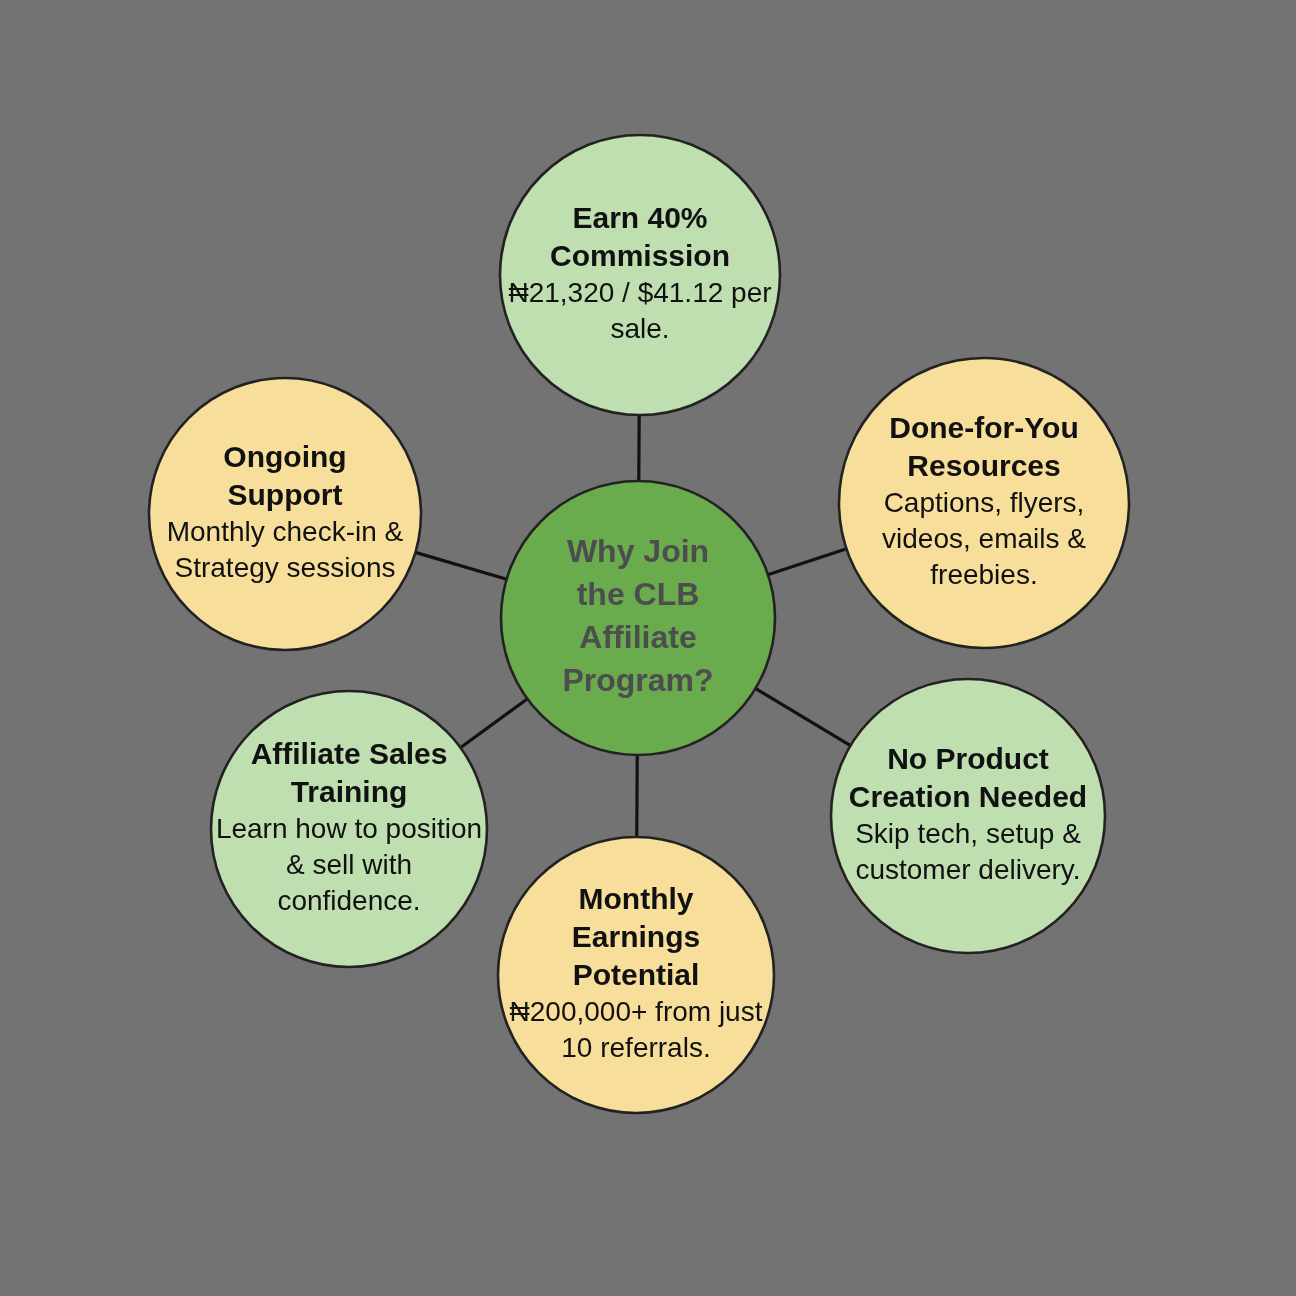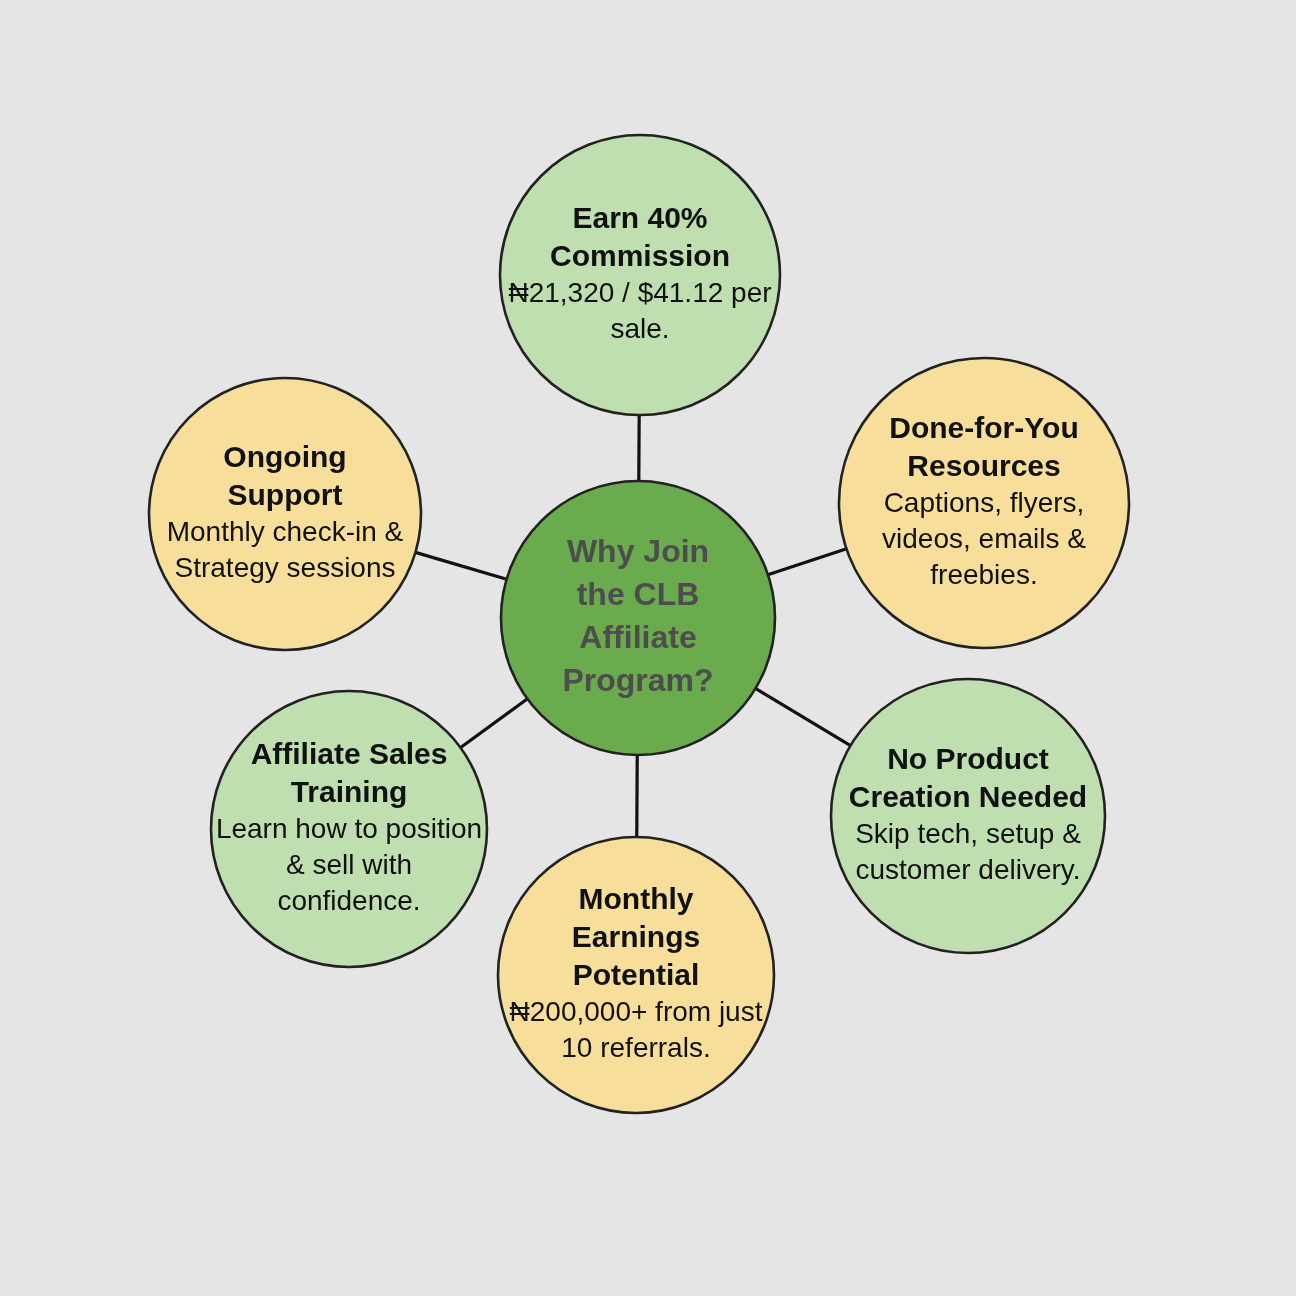--- a/index.html
+++ b/index.html
@@ -4,21 +4,21 @@
 <style>
   html, body {
     margin: 0;
     padding: 0;
     background: #ffffff;
   }
   #canvas {
     position: relative;
     width: 1296px;
     height: 1296px;
-    background: #e5e5e5;
+    background: #737373;
     overflow: hidden;
     font-family: "Liberation Sans", sans-serif;
   }
   #mindmap {
     position: absolute;
     top: 0;
     left: 0;
     width: 1296px;
     height: 1296px;
     display: block;

